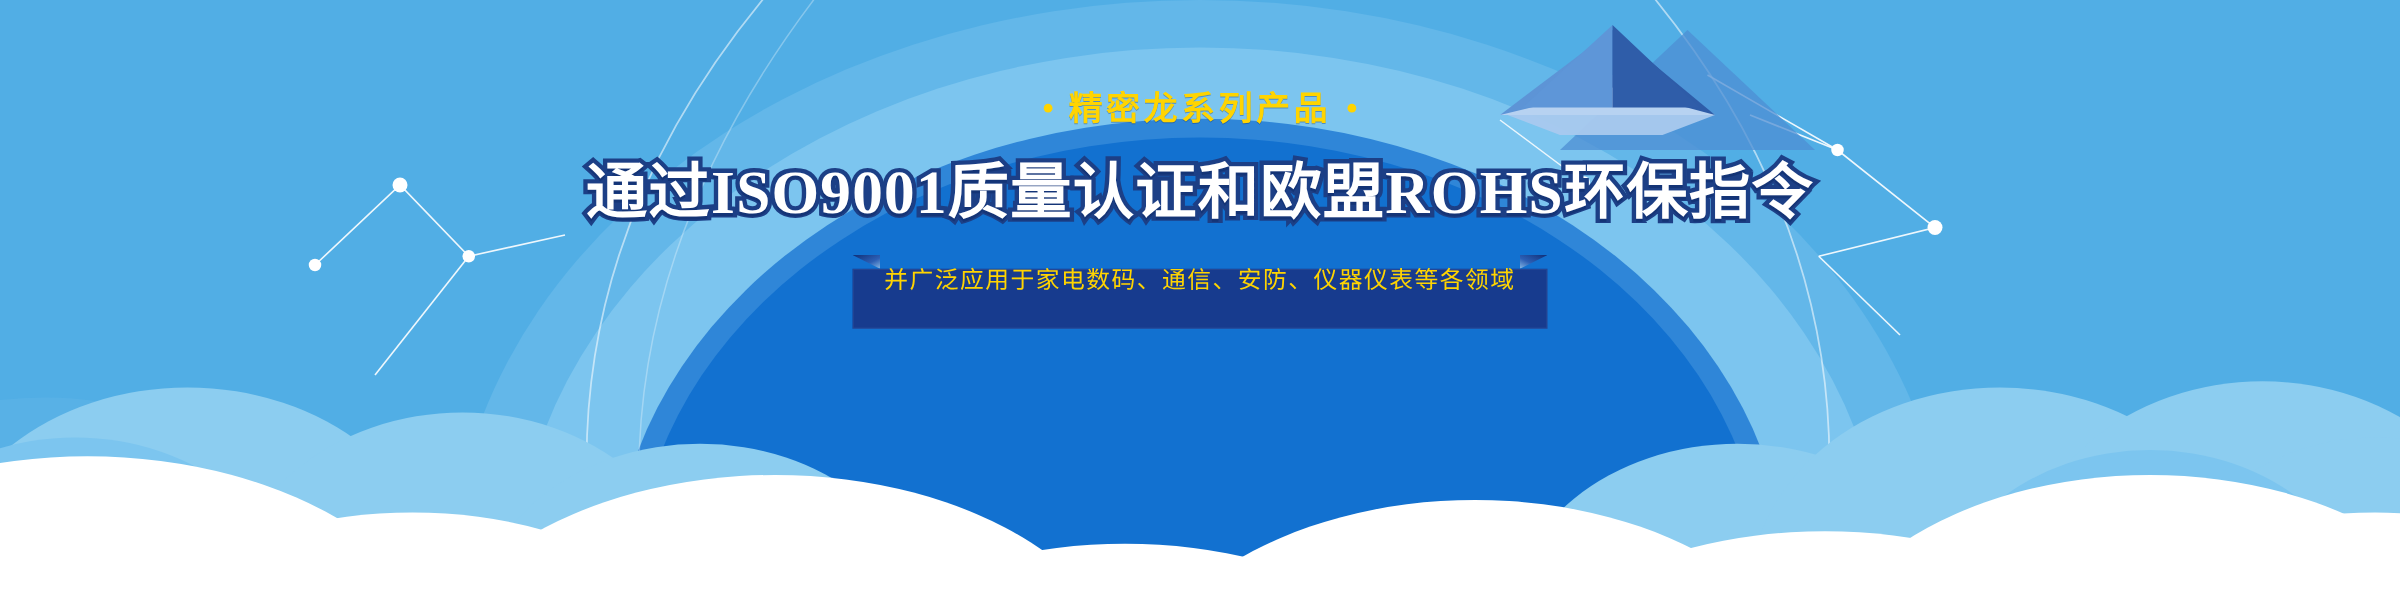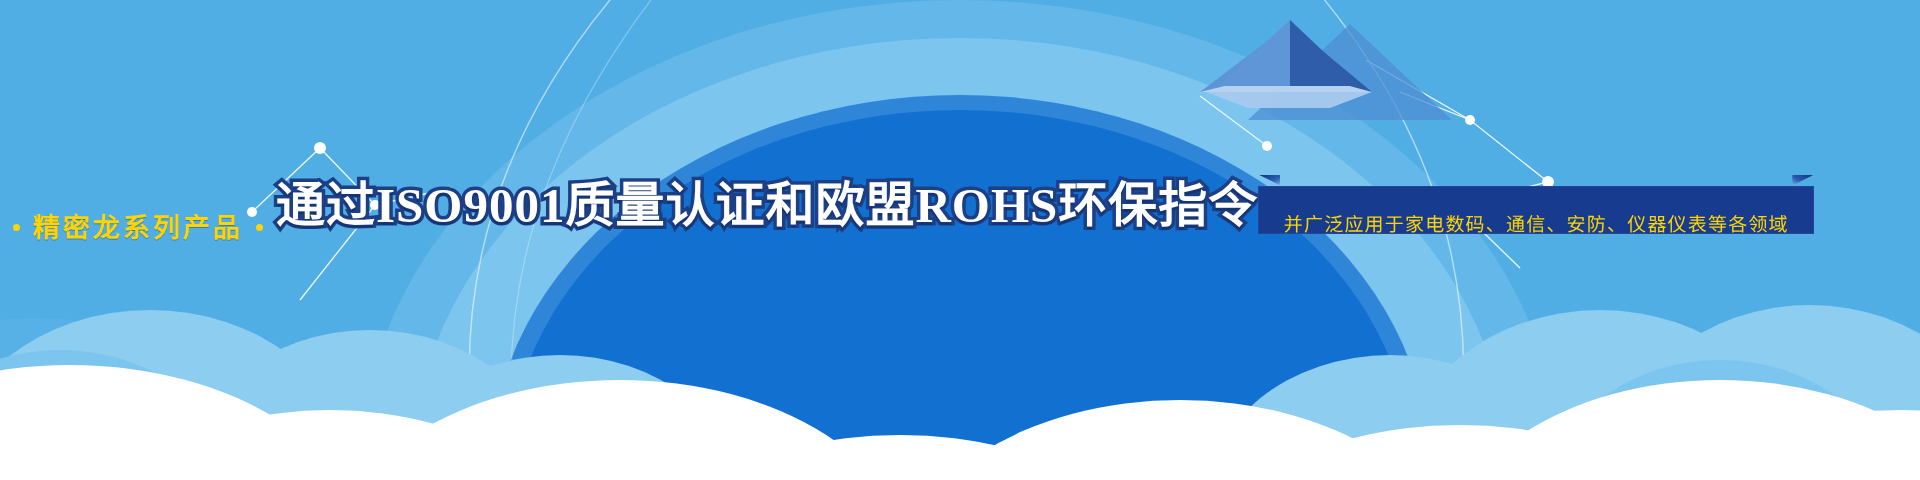--- a/index.html
+++ b/index.html
@@ -12,21 +12,21 @@
   .banner{
     position:relative;width:1920px;height:480px;overflow:hidden;
     background:#51aee5;
   }
   .layer{position:absolute;top:0;left:0;width:1920px;height:480px;}
   .layer svg{display:block;width:1920px;height:480px;}
 
   
   .content{
     position:absolute;left:0;top:0;width:1920px;height:382px;
-    display:flex;flex-direction:row;align-items:center;
+    display:flex;flex-direction:column;align-items:center;
     justify-content:flex-start;
   }
 
   .eyebrow{
     margin-top:74px;
     color:#ffd400;
     font-size:27px;
     font-weight:700;
     letter-spacing:3px;
     line-height:1;
@@ -71,21 +71,21 @@
   }
   .ribbon-fold.right{right:0;
     background:linear-gradient(to bottom left,#0f2e76 0%,#2c5fb5 60%,#86b8e4 100%);
     clip-path:polygon(100% 0,0 100%,0 0);
   }
   .ribbon{
     position:absolute;top:0;left:0;
     width:556px;height:48px;
     background:#173b8e;
     box-shadow:inset 0 0 0 1px rgba(255,255,255,.06);
-    display:flex;align-items:flex-end;justify-content:center;
+    display:flex;align-items:flex-start;justify-content:center;
   }
   .ribbon-text{
     color:#ffd400;font-size:19px;font-weight:400;letter-spacing:1.2px;
     white-space:nowrap;line-height:1;
   }
 </style>
 </head>
 <body>
 
 <div class="banner">

